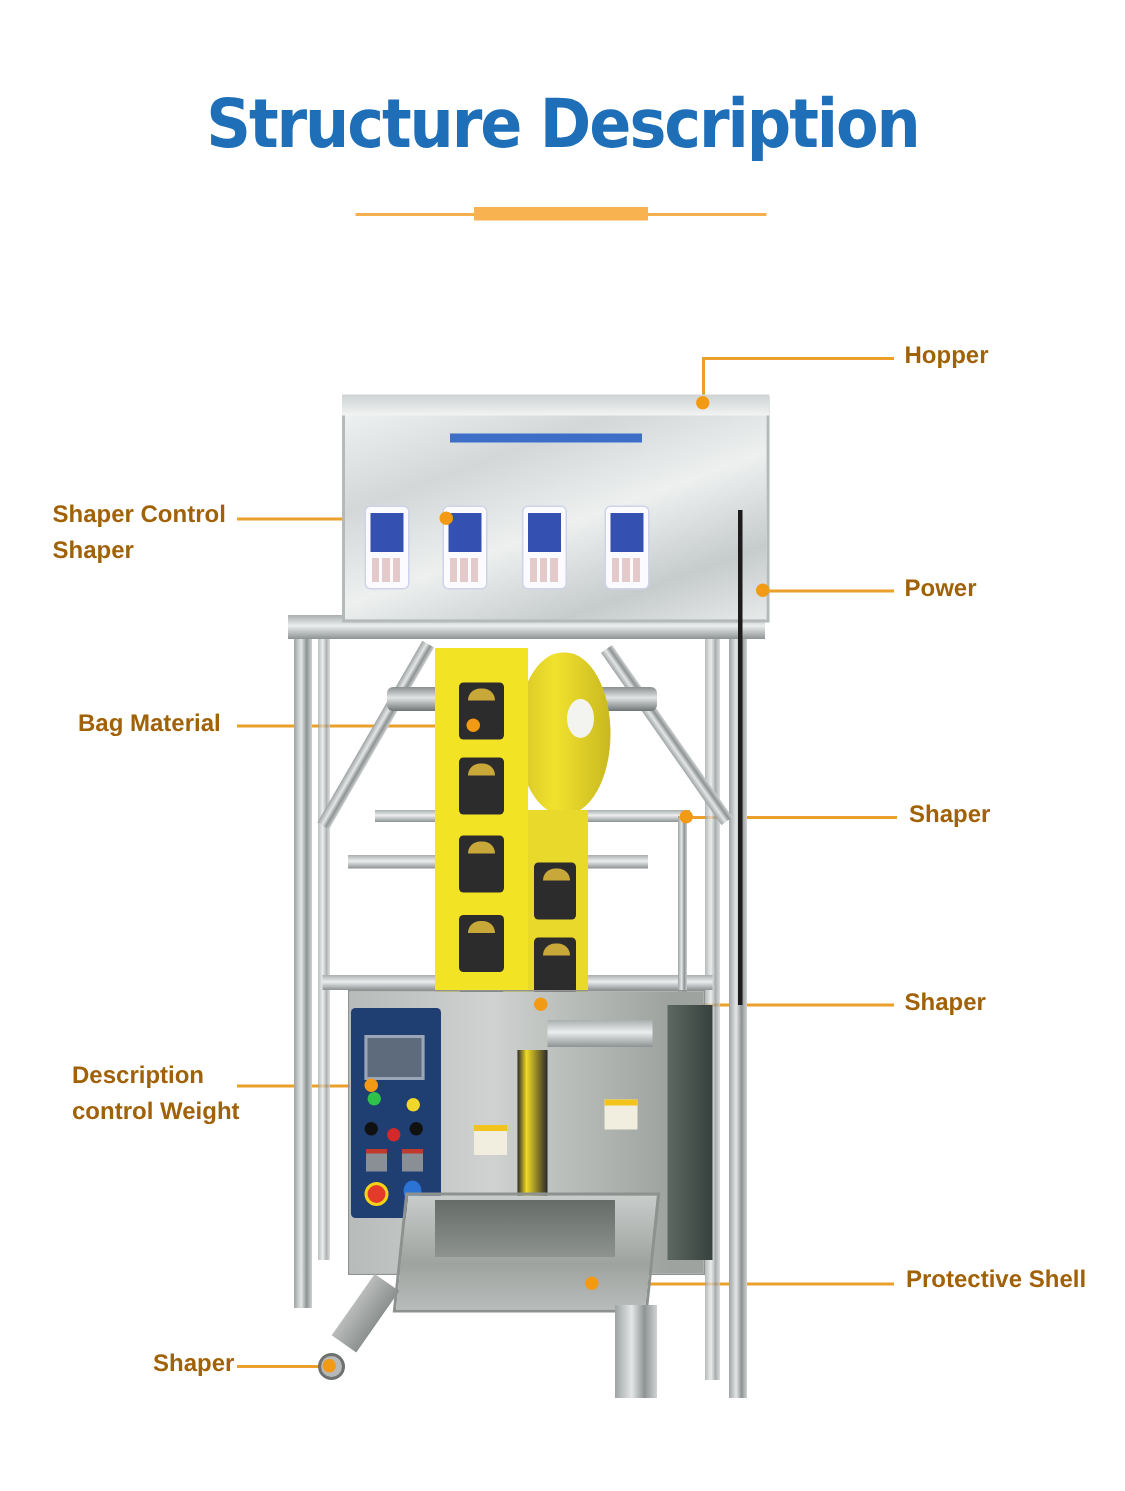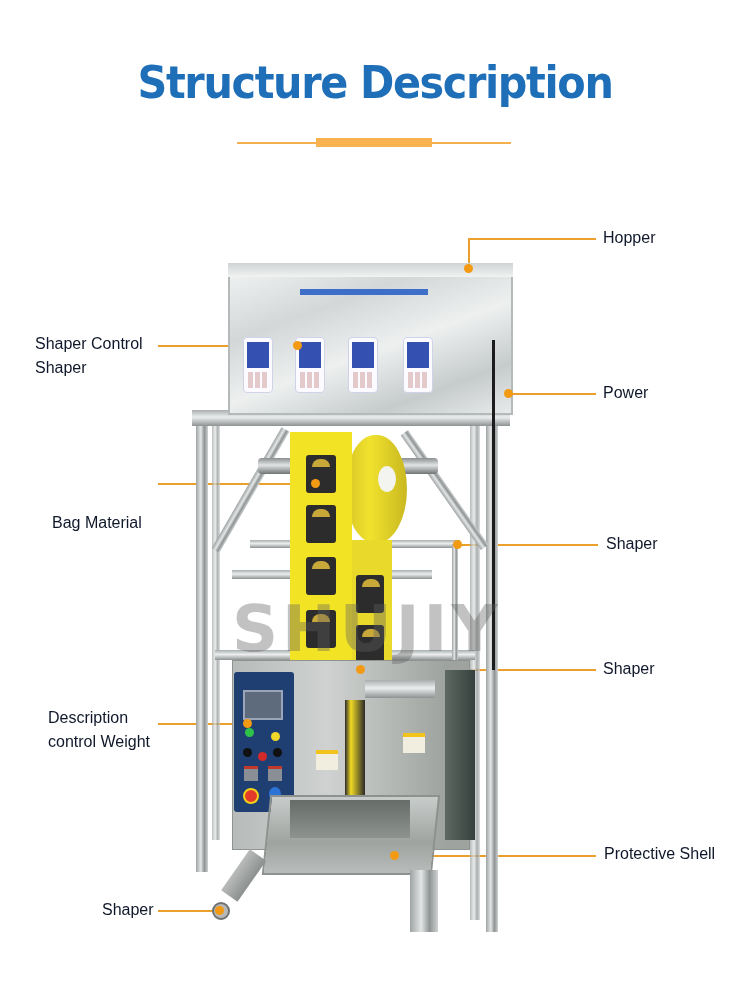--- a/index.html
+++ b/index.html
@@ -6,21 +6,21 @@
     body { width: 750px; height: 994px; position: relative; overflow: hidden; font-family: "Liberation Sans", sans-serif; }
 
     .title {
       position: absolute; left: 0; top: 56px; width: 750px; text-align: center;
       font-family: "DejaVu Sans", sans-serif; font-weight: bold; font-size: 45px;
       letter-spacing: -1.5px; color: #1e6fb8; transform: scaleX(0.92); transform-origin: center;
     }
     .divider-line { position: absolute; left: 237px; top: 142px; width: 274px; height: 2px; background: #f4b04e; }
     .divider-bar { position: absolute; left: 316px; top: 138px; width: 116px; height: 9px; background: #f8b24f; }
 
-    .label { position: absolute; font-size: 16px; color: #0f172a; line-height: 24px; white-space: nowrap; }
+    .label { position: absolute; font-size: 16px; color: #a16207; line-height: 24px; white-space: nowrap; font-weight: bold; }
     .lline { position: absolute; height: 1.5px; background: #eaa02a; }
     .vline { position: absolute; width: 1.5px; background: #eaa02a; }
     .dot { position: absolute; width: 9px; height: 9px; border-radius: 50%; background: #f39a14; z-index: 20; }
 
     
     .machine { position: absolute; left: 0; top: 0; width: 750px; height: 994px; z-index: 1; }
     .steel { position: absolute; background: linear-gradient(90deg, #9ea3a3, #e4e6e6 40%, #8e9393 70%, #cfd2d2); }
     .steel-h { position: absolute; background: linear-gradient(180deg, #a9aeae, #eceeee 45%, #8d9292); }
     .hopper-box {
       position: absolute; left: 228px; top: 265px; width: 285px; height: 150px;
@@ -150,31 +150,30 @@
     <div class="btn" style="left:9px; top:116px; width:12px; height:12px; background:#e43a2a; border:2px solid #f3d21a;"></div>
     <div class="btn" style="left:35px; top:115px; width:12px; height:14px; background:#2b74d6;"></div>
   </div>
 
   <div class="tray"></div>
   <div class="tray-inner"></div>
   <div class="leg-arm"></div>
   <div class="wheel" style="left:212px; top:902px;"></div>
   <div class="steel" style="left:410px; top:870px; width:28px; height:62px;"></div>
 
-  <div class="watermark">SHUJIY</div>
 </div>
 
 <div class="label" style="left:35px; top:332px;">
   <div>Shaper Control</div>
   <div>Shaper</div>
 </div>
 <div class="lline" style="left:158px; top:345px; width:140px;"></div>
 <div class="dot" style="left:293px; top:341px;"></div>
 
-<div class="label" style="left:52px; top:471px;margin-top:40px;">Bag Material</div>
+<div class="label" style="left:52px; top:471px;">Bag Material</div>
 <div class="lline" style="left:158px; top:483px; width:158px;"></div>
 <div class="dot" style="left:311px; top:479px;"></div>
 
 <div class="label" style="left:48px; top:706px;">
   <div>Description</div>
   <div>control Weight</div>
 </div>
 <div class="lline" style="left:158px; top:723px; width:90px;"></div>
 <div class="dot" style="left:243px; top:719px;"></div>
 

